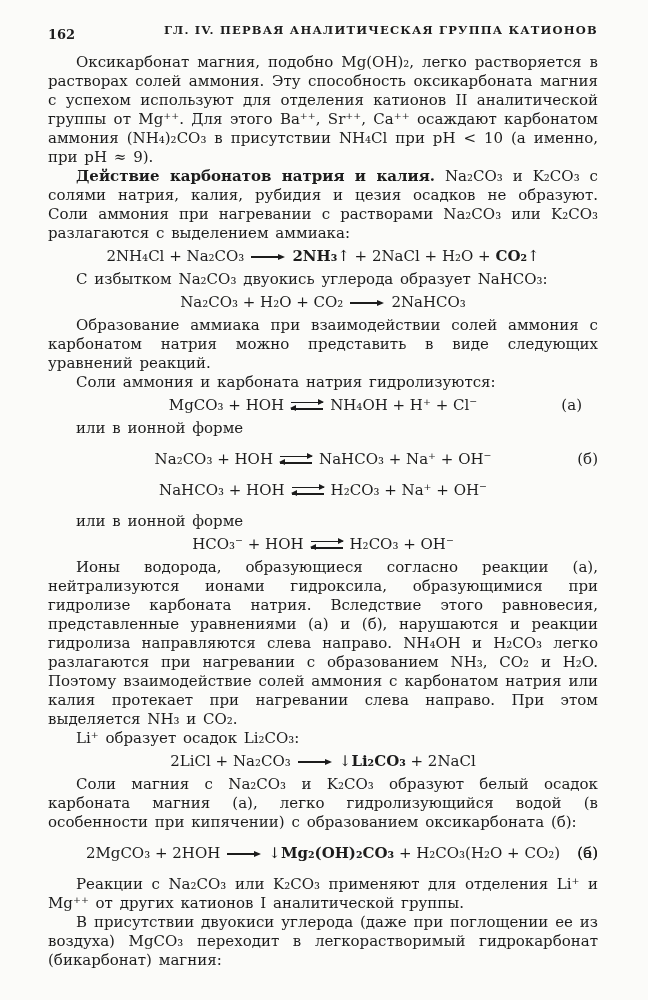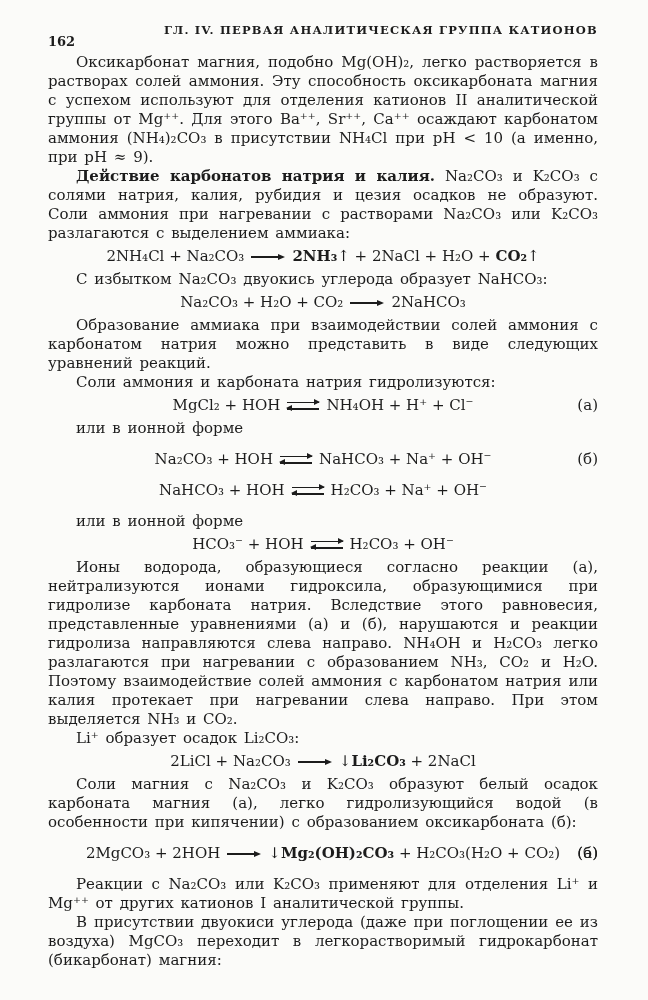--- a/index.html
+++ b/index.html
@@ -18,38 +18,38 @@
   .running-head{
     position:relative;
     height:16px;
     margin-bottom:15px;
     font-size:11.5px;
     font-weight:bold;
     letter-spacing:1.2px;
     line-height:16px;
   }
   .pagenum{
-    position:absolute;left:0;top:12px;
+    position:absolute;left:0;top:5px;
     font-size:13px;letter-spacing:0;
   }
   .head-title{
     display:block;text-align:right;
     white-space:nowrap;
   }
   .para{
     margin:0;
     text-align:justify;
     word-spacing:2px;
   }
   .indent{text-indent:28px;}
   .run-in{font-weight:bold;}
   .eq{
     position:relative;
     text-align:center;
-    margin:4px 0;
+    margin:4px 16px;
     line-height:19px;
     word-spacing:0;
   }
   .eq-tight{margin:12px 0;}
   .eqb{font-weight:bold;}
   .eq-label{
     position:absolute;right:0;top:0;
   }
   .eq-note{
     font-size:11px;line-height:13px;
@@ -104,21 +104,21 @@
 
     <div class="eq"><span class="eq-line"><span>2NH₄Cl + Na₂CO₃</span><span class="arr arr-right"></span><span class="eqb">2NH₃</span><span>↑ + 2NaCl + H₂O + </span><span class="eqb">CO₂</span><span>↑</span></span></div>
 
     <p class="para indent">С избытком Na₂CO₃ двуокись углерода образует NaHCO₃:</p>
 
     <div class="eq"><span class="eq-line"><span>Na₂CO₃ + H₂O + CO₂</span><span class="arr arr-right"></span><span>2NaHCO₃</span></span></div>
 
     <p class="para indent">Образование аммиака при взаимодействии солей аммония с карбонатом натрия можно представить в виде следующих уравнений реакций.</p>
     <p class="para indent">Соли аммония и карбоната натрия гидролизуются:</p>
 
-    <div class="eq"><span class="eq-line"><span>MgCl₂ + HOH</span><span class="arr arr-eq"><i class="a-top"></i><i class="a-bot"></i></span><span>NH₄OH + H⁺ + Cl⁻</span></span><span class="eq-label">(а)</span></div>
+    <div class="eq"><span class="eq-line"><span>MgCO₃ + HOH</span><span class="arr arr-eq"><i class="a-top"></i><i class="a-bot"></i></span><span>NH₄OH + H⁺ + Cl⁻</span></span><span class="eq-label">(а)</span></div>
 
     <p class="para indent">или в ионной форме</p>
 
 
     <div class="eq eq-tight"><span class="eq-line"><span>Na₂CO₃ + HOH</span><span class="arr arr-eq"><i class="a-top"></i><i class="a-bot"></i></span><span>NaHCO₃ + Na⁺ + OH⁻</span></span><span class="eq-label">(б)</span></div>
     <div class="eq eq-tight"><span class="eq-line"><span>NaHCO₃ + HOH</span><span class="arr arr-eq"><i class="a-top"></i><i class="a-bot"></i></span><span>H₂CO₃ + Na⁺ + OH⁻</span></span></div>
 
     <p class="para indent">или в ионной форме</p>
 
     <div class="eq"><span class="eq-line"><span>HCO₃⁻ + HOH</span><span class="arr arr-eq"><i class="a-top"></i><i class="a-bot"></i></span><span>H₂CO₃ + OH⁻</span></span></div>

